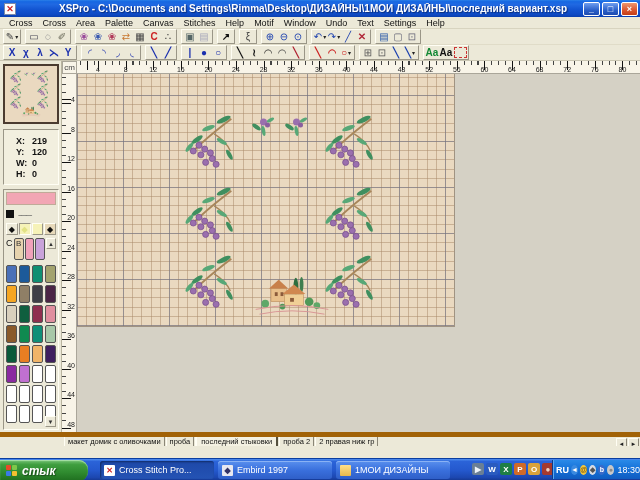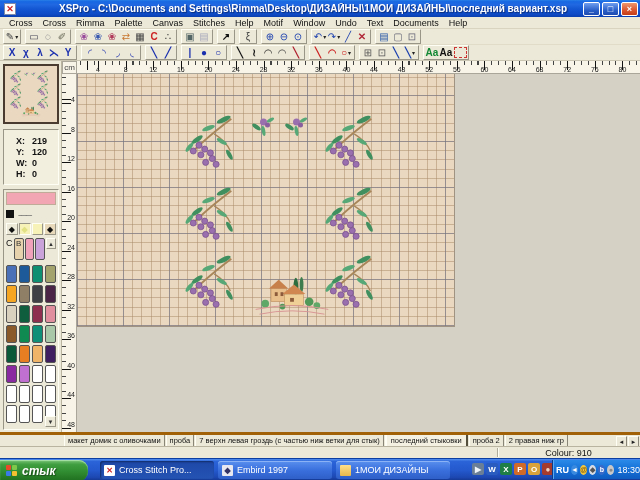--- a/index.html
+++ b/index.html
@@ -96,21 +96,21 @@
     background-image:
       repeating-linear-gradient(90deg,rgba(108,114,138,0.55) 0 1px,transparent 1px 46px),
       repeating-linear-gradient(0deg,rgba(108,114,138,0.55) 0 1px,transparent 1px 46px),
       repeating-linear-gradient(90deg,rgba(168,136,104,0.5) 0 1px,transparent 1px 9.2px),
       repeating-linear-gradient(0deg,rgba(168,136,104,0.5) 0 1px,transparent 1px 9.2px);
     border-right:1px solid #a09382; border-bottom:1px solid #a09382; }
   .motif { position:absolute; }
 
   
   #tabbar { position:absolute; left:0; top:371px; right:0; height:14px; background:#ece9d8;
-    border-top:3px solid #a16207; display:flex; align-items:center; padding-left:64px;
+    border-top:5px solid #a16207; display:flex; align-items:center; padding-left:64px;
     white-space:nowrap; overflow:hidden; }
   .tab { font-size:7.5px; color:#111; padding:1px 3px; margin-right:1px; background:#ece9d8;
     border:1px solid; border-color:#fffef4 #8a8677 #8a8677 #fffef4; flex:none; }
   .tab.active { border:2px solid; border-color:#fffef4 #55503e #55503e #fffef4; background:#f4f1e2;
     padding:1px 4px; }
   #tab-arrows { position:absolute; right:1px; top:1px; display:flex; gap:1px; background:#ece9d8; }
   .tab-arrow { width:11px; height:11px; font-size:6px; display:flex; align-items:center; justify-content:center;
     border:1px solid; border-color:#fffef4 #8a8677 #8a8677 #fffef4; color:#222; }
 
   
@@ -216,30 +216,30 @@
     <div id="win-buttons">
         <span class="win-btn">_</span>
         <span class="win-btn">□</span>
         <span class="win-btn close">×</span>
       </div>
   </div>
 
   <div id="menubar">
       <span class="menu-item">Cross</span>
       <span class="menu-item">Cross</span>
-      <span class="menu-item">Rimma</span>
+      <span class="menu-item">Area</span>
       <span class="menu-item">Palette</span>
       <span class="menu-item">Canvas</span>
       <span class="menu-item">Stitches</span>
       <span class="menu-item">Help</span>
       <span class="menu-item">Motif</span>
       <span class="menu-item">Window</span>
       <span class="menu-item">Undo</span>
       <span class="menu-item">Text</span>
-      <span class="menu-item">Documents</span>
+      <span class="menu-item">Settings</span>
       <span class="menu-item">Help</span>
     </div>
 
   <div id="tb1" class="toolbar">
       <span class="tb-group">
         <span class="tb-btn">
           <span class="glyph" style="color: rgb(68, 68, 68);">✎</span>
           <span class="dd">▾</span>
         </span>
       </span>
@@ -605,33 +605,28 @@
           </svg>
         <svg class="motif" style="left:175px;top:201px" width="80" height="43">
             <use href="#house-scene"></use>
           </svg>
       </div>
     </div>
 
     <div id="tabbar">
         <span class="tab">макет домик с оливочками</span>
         <span class="tab">проба</span>
-        <span class="tab">7 верхн левая гроздь (с частью ниж ветки для стык)</span>
         <span class="tab active">последний стыковки</span>
         <span class="tab">проба 2</span>
         <span class="tab">2 правая ниж гр</span>
         <span id="tab-arrows">
           <span class="tab-arrow">◄</span>
           <span class="tab-arrow">►</span>
         </span>
       </div>
-    <div id="statusbar">
-      <div id="status-div"></div>
-      <div id="status-colour">Colour: 910</div>
-    </div>
   </div>
 
   <div id="taskbar">
     <div id="start-btn">
       <span id="start-flag">
           <i></i>
           <i></i>
           <i></i>
           <i></i>
         </span>

